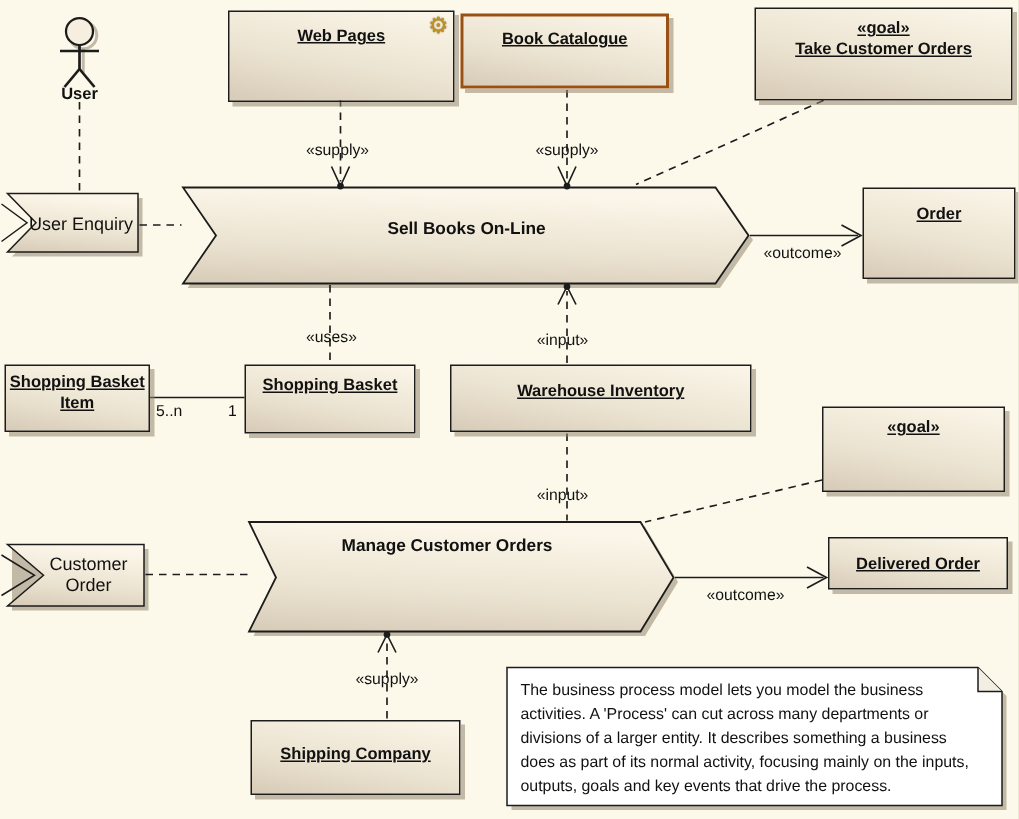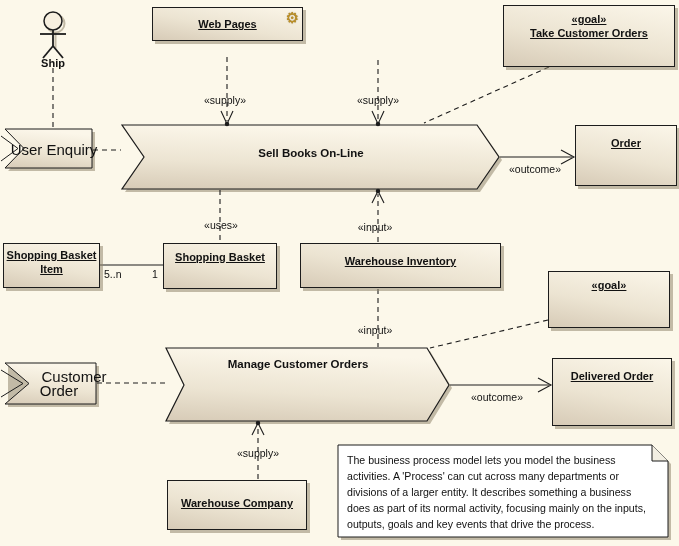--- a/index.html
+++ b/index.html
@@ -26,21 +26,21 @@
   .proc-label{
     position:absolute; transform:translate(-50%,-50%);
     font-weight:bold; font-size:11.5px; color:#111; white-space:nowrap; pointer-events:none;
   }
   .edge-label{
     position:absolute; transform:translate(-50%,-50%);
     font-size:10.5px; color:#111; white-space:nowrap; pointer-events:none;
   }
   .plain-label{
     position:absolute; transform:translate(-50%,-50%);
-    font-size:15px; color:#111; text-align:center; pointer-events:none;
+    font-size:12px; color:#111; text-align:center; pointer-events:none;
   }
   .mult{
     position:absolute; font-size:10.5px; color:#111; white-space:nowrap;
   }
   .actor-label{
     position:absolute; transform:translate(-50%,0);
     font-weight:bold; font-size:11px; color:#111; white-space:nowrap;
   }
   #note-text{
     position:absolute; left:347px; top:452px; width:310px;
@@ -131,25 +131,28 @@
       <circle cx="378" cy="124" r="1.7" fill="#1c1c1c"></circle>
       <polyline points="372,203 378,191 384,203"></polyline>
       <circle cx="378" cy="191" r="1.7" fill="#1c1c1c"></circle>
       <polyline points="252,435 258,423 264,435"></polyline>
       <circle cx="258" cy="423" r="1.7" fill="#1c1c1c"></circle>
       <polyline points="561,150 574,157 561,164"></polyline>
       <polyline points="538,378 551,385 538,392"></polyline>
     </g>
   </svg>
 
-  <div class="node" style="left:152px; top:7px; width:151px; height:34px; padding-top:9px;">
+  <div class="node" style="left:152px; top:7px; width:151px; height:61px; padding-top:9px;">
     <span class="title">Web Pages</span>
     <span id="gear">⚙</span>
   </div>
 
+  <div class="node" style="left:307px; top:9px; width:139px; height:50px; padding-top:8px; border:2px solid #9a4f15;">
+    <span class="title">Book Catalogue</span>
+  </div>
 
   <div class="node" style="left:503px; top:5px; width:172px; height:62px; padding-top:7px;">
     <span class="stereo">«goal»</span>
     <span class="title">Take Customer Orders</span>
   </div>
 
   <div class="node" style="left:575px; top:125px; width:102px; height:61px; padding-top:10px;">
     <span class="title">Order</span>
   </div>
 
@@ -163,37 +166,37 @@
   </div>
 
   <div class="node" style="left:300px; top:243px; width:201px; height:45px; padding-top:10px;">
     <span class="title">Warehouse Inventory</span>
   </div>
 
   <div class="node" style="left:548px; top:271px; width:122px; height:57px; padding-top:7px;">
     <span class="stereo">«goal»</span>
   </div>
 
-  <div class="node" style="left:552px; top:358px; width:120px; height:68px; padding-top:10px;">
+  <div class="node" style="left:552px; top:358px; width:120px; height:35px; padding-top:10px;">
     <span class="title">Delivered Order</span>
   </div>
 
   <div class="node" style="left:167px; top:480px; width:140px; height:50px; padding-top:15px;">
-    <span class="title">Warehouse Company</span>
-  </div>
-
-  <div class="actor-label" style="left:53px; top:57px;">Ship</div>
+    <span class="title">Shipping Company</span>
+  </div>
+
+  <div class="actor-label" style="left:53px; top:57px;">User</div>
 
   <div class="proc-label" style="left:311px; top:153px;">Sell Books On-Line</div>
 
   <div class="proc-label" style="left:298px; top:364px;">Manage Customer Orders</div>
 
   <div class="plain-label" style="left:54px; top:149px;">User Enquiry</div>
 
-  <div class="plain-label" style="left:59px; top:376px;margin-left:15px;">Customer</div>
+  <div class="plain-label" style="left:59px; top:376px;">Customer</div>
   <div class="plain-label" style="left:59px; top:390px;">Order</div>
 
   <div class="edge-label" style="left:225px; top:100px;">«supply»</div>
   <div class="edge-label" style="left:378px; top:100px;">«supply»</div>
   <div class="edge-label" style="left:221px; top:225px;">«uses»</div>
   <div class="edge-label" style="left:375px; top:227px;">«input»</div>
   <div class="edge-label" style="left:375px; top:330px;">«input»</div>
   <div class="edge-label" style="left:535px; top:169px;">«outcome»</div>
   <div class="edge-label" style="left:497px; top:397px;">«outcome»</div>
   <div class="edge-label" style="left:258px; top:453px;">«supply»</div>

